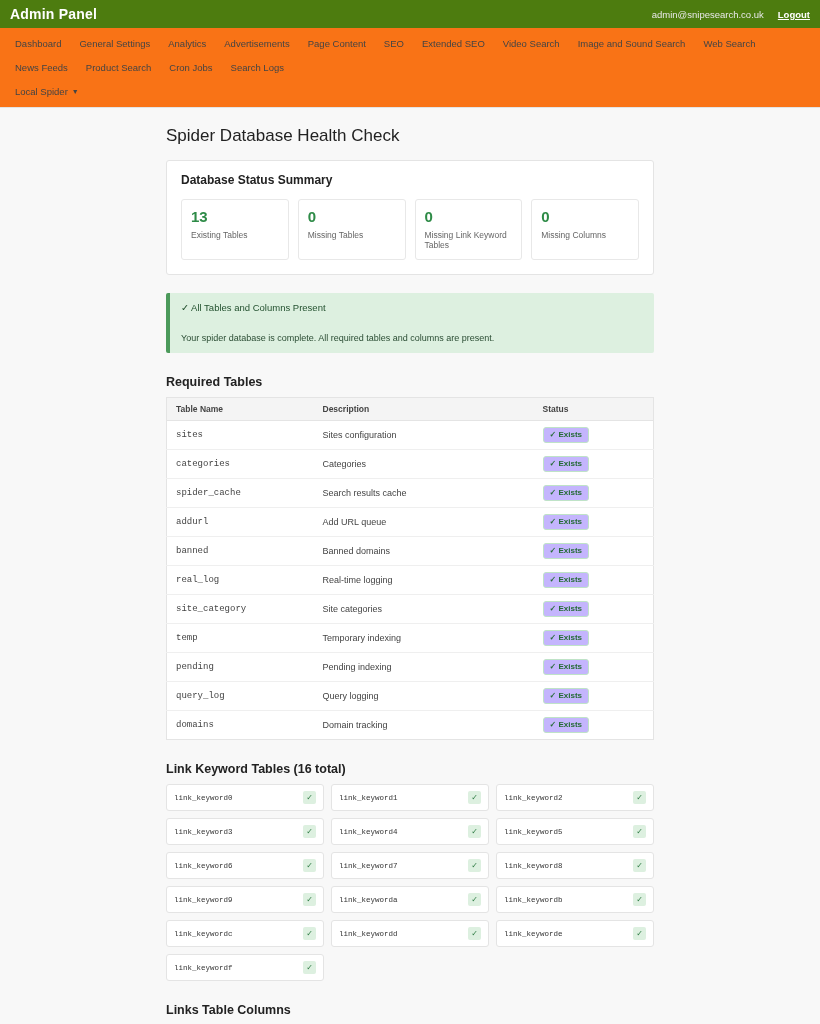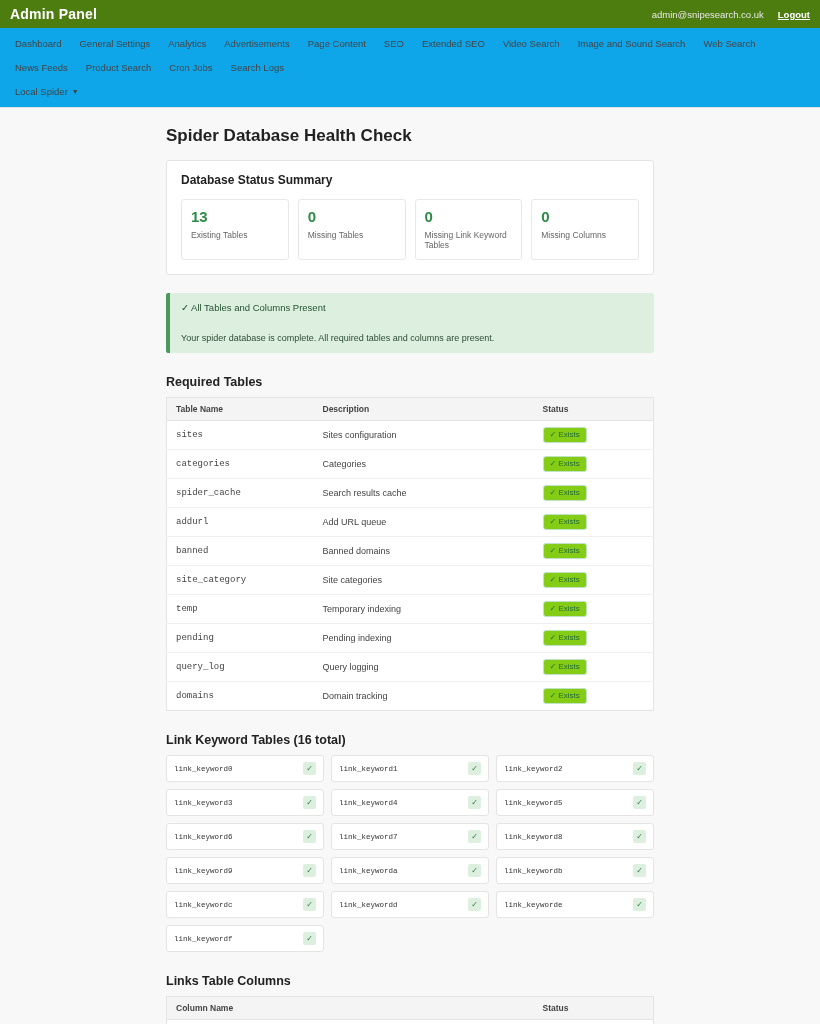--- a/index.html
+++ b/index.html
@@ -36,21 +36,21 @@
   }
   .topbar-user { color: #e8e8e8; }
   .topbar-logout {
     color: #fff;
     text-decoration: underline;
     font-weight: bold;
   }
 
   
   .navwrap {
-    background: #0ea5e9;
+    background: #f97316;
     border-bottom: 1px solid #e3e3e3;
     padding: 4px 6px 0 6px;
   }
   .navrow {
     display: flex;
     flex-wrap: wrap;
     align-items: center;
   }
   .navitem {
     font-size: 9.5px;
@@ -67,21 +67,21 @@
   .page {
     padding: 18px 0 0 0;
   }
   .container {
     width: 488px;
     margin: 0 auto;
     padding-left: 0;
   }
   h1.page-title {
     font-size: 17px;
-    font-weight: bold;
+    font-weight: normal;
     color: #222;
     margin: 0 0 14px 0;
   }
   h2.section-title {
     font-size: 12.5px;
     font-weight: bold;
     color: #222;
     margin: 22px 0 8px 0;
   }
 
@@ -168,26 +168,26 @@
   td.mono, .mono {
     font-family: "Liberation Mono", monospace;
     font-size: 8px;
     color: #333;
   }
   .col-status { width: 120px; }
   .col-desc { width: 220px; }
 
   .badge-exists {
     display: inline-block;
-    background: #84cc16;
+    background: #c4b5fd;
     color: #256b36;
     border: 1px solid #bfe3c7;
     border-radius: 3px;
     font-size: 8px;
-    font-weight: normal;
+    font-weight: bold;
     padding: 2px 6px 3px 6px;
     white-space: nowrap;
   }
 
   
   .chip-grid {
     display: grid;
     grid-template-columns: repeat(3, 1fr);
     gap: 7px;
   }
@@ -321,20 +321,25 @@
             <td class="mono">addurl</td>
             <td>Add URL queue</td>
             <td><span class="badge-exists">✓ Exists</span></td>
           </tr>
           <tr>
             <td class="mono">banned</td>
             <td>Banned domains</td>
             <td><span class="badge-exists">✓ Exists</span></td>
           </tr>
           <tr>
+            <td class="mono">real_log</td>
+            <td>Real-time logging</td>
+            <td><span class="badge-exists">✓ Exists</span></td>
+          </tr>
+          <tr>
             <td class="mono">site_category</td>
             <td>Site categories</td>
             <td><span class="badge-exists">✓ Exists</span></td>
           </tr>
           <tr>
             <td class="mono">temp</td>
             <td>Temporary indexing</td>
             <td><span class="badge-exists">✓ Exists</span></td>
           </tr>
           <tr>

